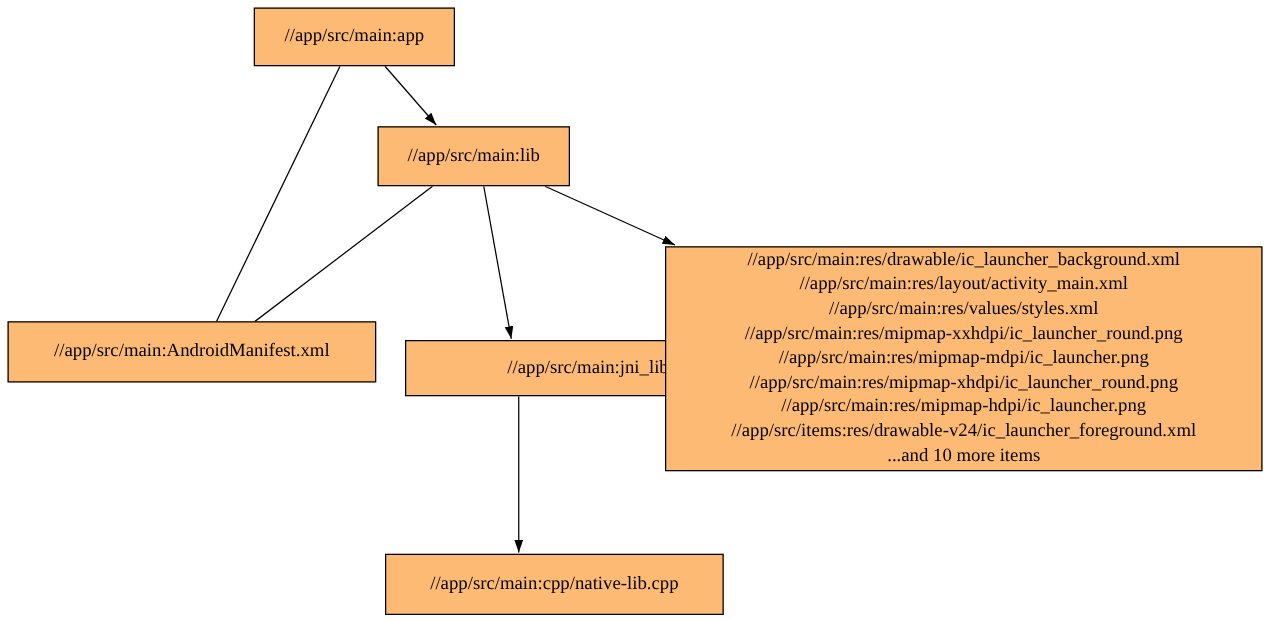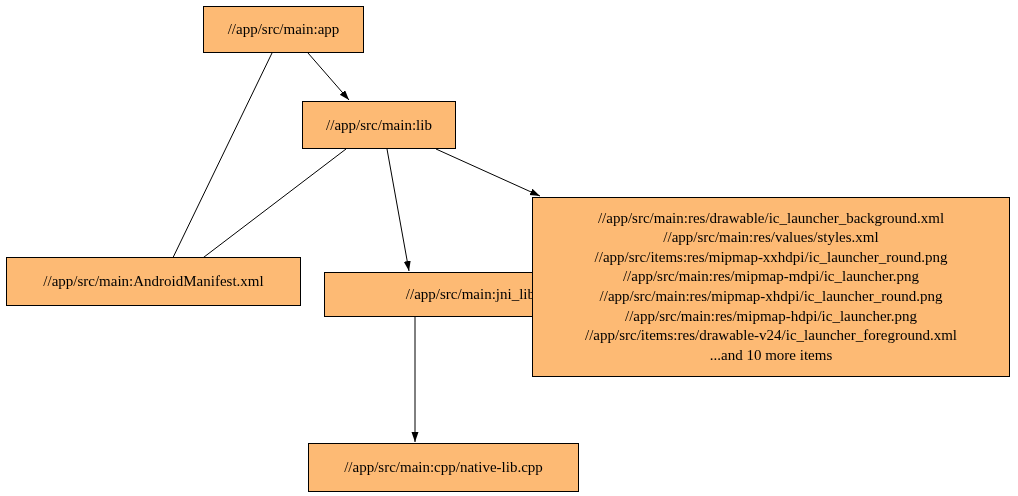--- a/index.html
+++ b/index.html
@@ -79,22 +79,23 @@
   <div class="node node-manifest">
     <span>//app/src/main:AndroidManifest.xml</span>
   </div>
 
   <div class="node node-jni-lib">
     <span>//app/src/main:jni_lib</span>
   </div>
 
   <div class="node node-res-group">
     <span class="res-line">//app/src/main:res/drawable/ic_launcher_background.xml</span>
+    <span class="res-line">//app/src/main:res/layout/activity_main.xml</span>
     <span class="res-line">//app/src/main:res/values/styles.xml</span>
-    <span class="res-line">//app/src/items:res/mipmap-xxhdpi/ic_launcher_round.png</span>
+    <span class="res-line">//app/src/main:res/mipmap-xxhdpi/ic_launcher_round.png</span>
     <span class="res-line">//app/src/main:res/mipmap-mdpi/ic_launcher.png</span>
     <span class="res-line">//app/src/main:res/mipmap-xhdpi/ic_launcher_round.png</span>
     <span class="res-line">//app/src/main:res/mipmap-hdpi/ic_launcher.png</span>
     <span class="res-line">//app/src/items:res/drawable-v24/ic_launcher_foreground.xml</span>
     <span class="res-line">...and 10 more items</span>
   </div>
 
   <div class="node node-native-lib">
     <span>//app/src/main:cpp/native-lib.cpp</span>
   </div>

